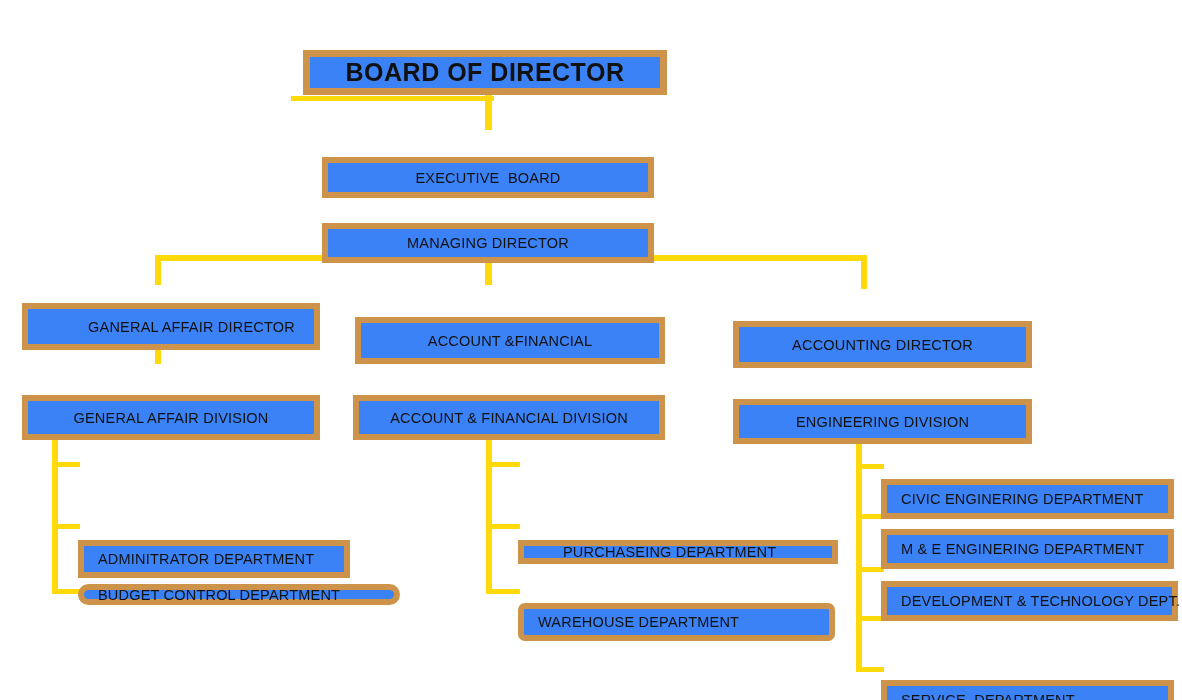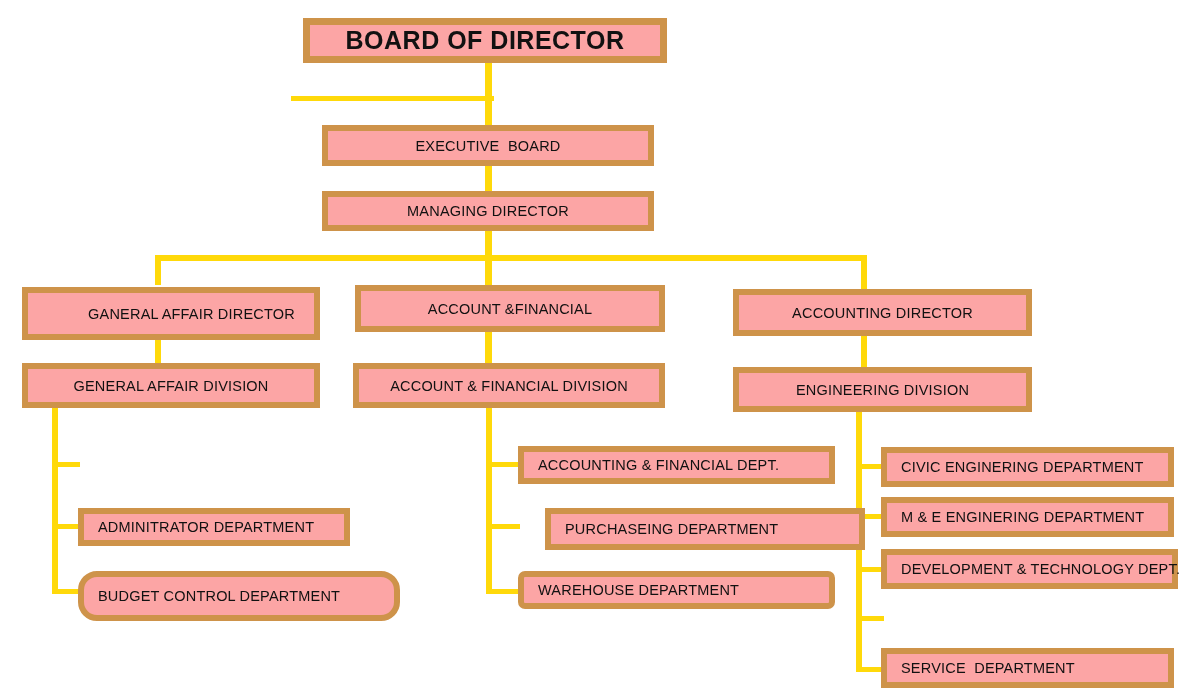--- a/index.html
+++ b/index.html
@@ -20,25 +20,26 @@
   .conn {
     position: absolute;
     background: #FFD90A;
     z-index: 1;
   }
 
   
   .node {
     position: absolute;
     box-sizing: border-box;
-    background: #fca5a5;
+    background: #3b82f6;
     border: 6px solid #CE934A;
     display: flex;
     align-items: center;
     z-index: 3;
+    margin-top: 32px;
   }
   .node .label {
     width: 100%;
     color: #111111;
     font-size: 14.5px;
     letter-spacing: 0.2px;
     white-space: pre;
   }
   .node.center .label { text-align: center; }
   .node.left   .label { text-align: left; padding-left: 14px; }
@@ -102,21 +103,21 @@
 
 
   <div class="node center" style="left:322px; top:125px; width:332px; height:41px;">
     <span class="label">EXECUTIVE  BOARD</span>
   </div>
 
   <div class="node center" style="left:322px; top:191px; width:332px; height:40px;">
     <span class="label">MANAGING DIRECTOR</span>
   </div>
 
-  <div class="node center" style="left:22px; top:287px; width:298px; height:53px;padding-left:41px;">
+  <div class="node center" style="left:22px; top:271px; width:298px; height:47px;padding-left:41px;">
     <span class="label">GANERAL AFFAIR DIRECTOR</span>
   </div>
 
   <div class="node center" style="left:355px; top:285px; width:310px; height:47px;justify-content:flex-end;">
     <span class="label">ACCOUNT &amp;FINANCIAL</span>
   </div>
 
   <div class="node center" style="left:733px; top:289px; width:299px; height:47px;">
     <span class="label">ACCOUNTING DIRECTOR</span>
   </div>
@@ -131,29 +132,26 @@
 
   <div class="node center" style="left:733px; top:367px; width:299px; height:45px;">
     <span class="label">ENGINEERING DIVISION</span>
   </div>
 
 
   <div class="node left" style="left:78px; top:508px; width:272px; height:38px;">
     <span class="label">ADMINITRATOR DEPARTMENT</span>
   </div>
 
-  <div class="node left" style="left:78px; top:571px; width:322px; height:50px;border-radius:19px;">
+  <div class="node left" style="left:78px; top:552px; width:322px; height:21px;border-radius:19px;">
     <span class="label">BUDGET CONTROL DEPARTMENT</span>
   </div>
 
-  <div class="node left" style="left:518px; top:446px; width:317px; height:38px;">
-    <span class="label">ACCOUNTING &amp; FINANCIAL DEPT.</span>
-  </div>
 
-  <div class="node left" style="left:545px; top:508px; width:320px; height:42px;">
+  <div class="node left" style="left:518px; top:508px; width:320px; height:24px;padding-left:25px;">
     <span class="label">PURCHASEING DEPARTMENT</span>
   </div>
 
   <div class="node left" style="left:518px; top:571px; width:317px; height:38px;border-radius:7px;">
     <span class="label">WAREHOUSE DEPARTMENT</span>
   </div>
 
   <div class="node left" style="left:881px; top:497px; width:293px; height:40px;">
     <span class="label">M &amp; E ENGINERING DEPARTMENT</span>
   </div>

